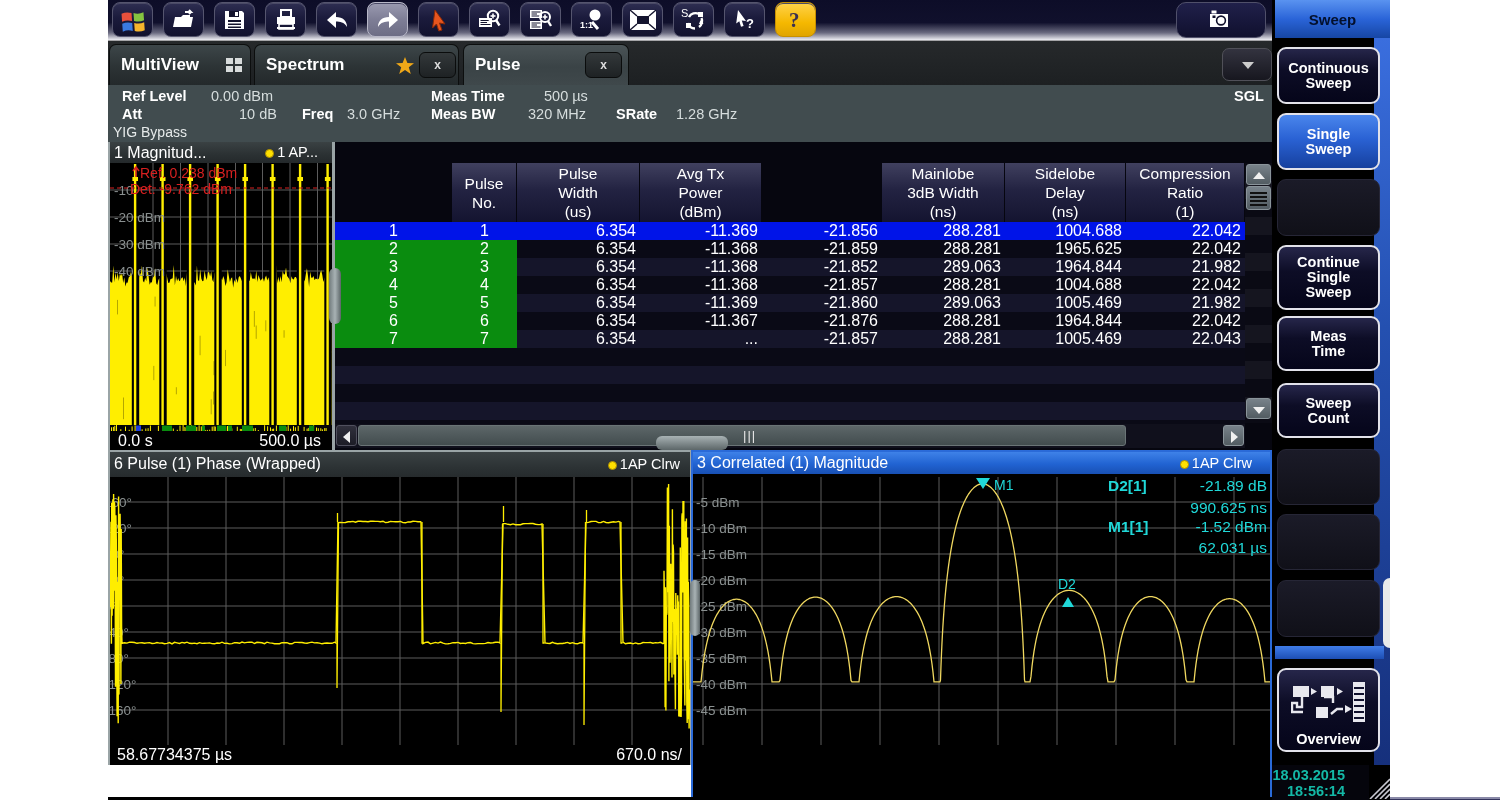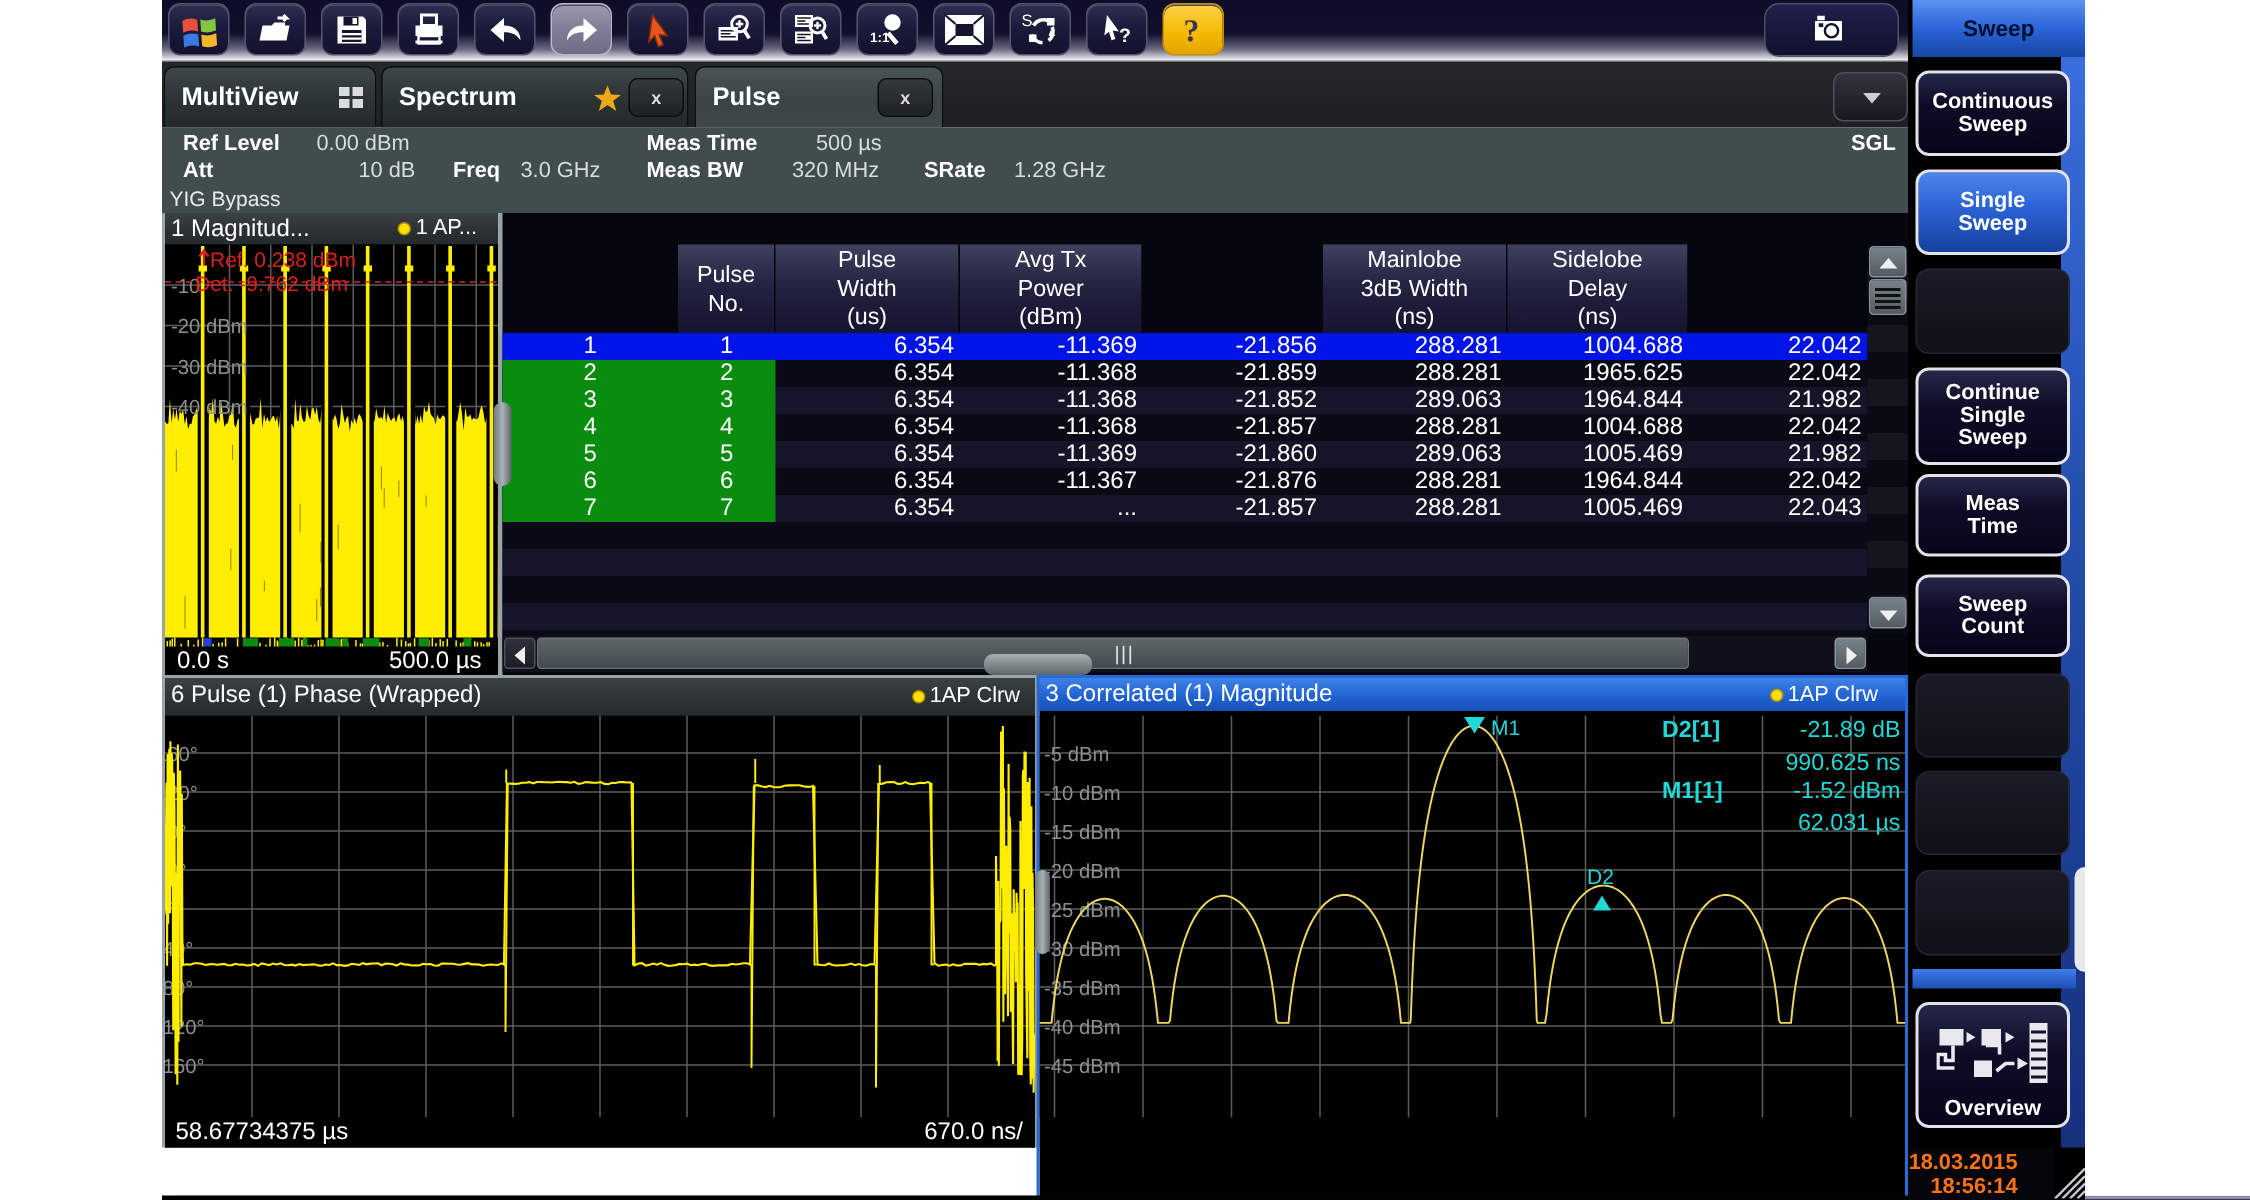--- a/index.html
+++ b/index.html
@@ -40,21 +40,21 @@
 .trow{position:absolute;height:18px;color:#fff;font-size:15px}
 .cell{position:absolute;height:18px;line-height:18px;text-align:right;padding-right:4px;color:#fff}
 .cc{text-align:center;padding-right:0}
 
 .sbtn{position:absolute;background:linear-gradient(#30303c 0%,#1c1c26 100%);border:1px solid #50505e;border-radius:3px;color:#cfcfe0;text-align:center}
 .sbtn.gr{background:linear-gradient(#78828a 0%,#525c62 100%);border:1px solid #8a949a}
 
 #statusbar{left:110px;top:797px;width:1496px;height:32px;background:linear-gradient(#34345c 0%,#1c1c3c 45%,#141430 100%);border-top:2px solid #8a8aa8;border-radius:7px 0 0 0}
 #statusbar .seg{position:absolute;top:0;bottom:0;width:13px;background:linear-gradient(90deg,rgba(5,5,15,.8),rgba(200,200,215,.75) 50%,rgba(5,5,15,.8))}
 #bottomstrip{left:108px;top:797px;width:1282px;height:3px;background:#000}
-#datebox{left:1272px;top:765px;width:97px;height:35px;background:#05050c;color:#f97316;font-weight:bold;font-size:14.5px;text-align:right;padding-right:24px;line-height:16px;padding-top:2px}
+#datebox{left:1272px;top:765px;width:97px;height:35px;background:#05050c;color:#14b8a6;font-weight:bold;font-size:14.5px;text-align:right;padding-right:24px;line-height:16px;padding-top:2px}
 .handle{position:absolute;background:linear-gradient(90deg,#707a7c,#a8b2b4,#5c6668);border-radius:6px}
 </style></head>
 <body>
 <div id="toolbar" class="abs">
     <div class="tbtn" style="left:4px">
       <svg width="26" height="24" viewBox="0 0 26 24">
         <g transform="rotate(-4 13 12)">
           <path d="M2 5 Q7 3 12 5 L12 13 Q7 11 2 13 Z" fill="#e8503c"></path>
           <path d="M14 5 Q19 7 24 5 L24 13 Q19 15 14 13 Z" fill="#84c440"></path>
           <path d="M2 15 Q7 13 12 15 L12 23 Q7 21 2 23 Z" fill="#3a7ae0"></path>
@@ -434,20 +434,21 @@
         <span style="position:absolute;left:8px;top:1px">0.0 s</span>
         <span style="position:absolute;right:11px;top:1px">500.0 µs</span>
       </div>
 </div>
     <div id="tbl">
       <div class="hdr" style="left:117px;width:65px">Pulse<br>No.</div>
       <div class="hdr" style="left:182px;width:123px">Pulse<br>Width<br>(us)</div>
       <div class="hdr" style="left:305px;width:122px">Avg Tx<br>Power<br>(dBm)</div>
       <div class="hdr" style="left:547px;width:123px">Mainlobe<br>3dB Width<br>(ns)</div>
       <div class="hdr" style="left:670px;width:121px">Sidelobe<br>Delay<br>(ns)</div>
+      <div class="hdr" style="left:791px;width:119px">Compression<br>Ratio<br>(1)</div>
       <div class="trow" style="left:0;top:80px;width:910px;background:#0014e8"></div>
       <div class="cell cc" style="left:0px;top:80px;width:117px">1</div>
       <div class="cell cc" style="left:117px;top:80px;width:65px">1</div>
       <div class="cell" style="left:182px;top:80px;width:123px">6.354</div>
       <div class="cell" style="left:305px;top:80px;width:122px">-11.369</div>
       <div class="cell" style="left:427px;top:80px;width:120px">-21.856</div>
       <div class="cell" style="left:547px;top:80px;width:123px">288.281</div>
       <div class="cell" style="left:670px;top:80px;width:121px">1004.688</div>
       <div class="cell" style="left:791px;top:80px;width:119px">22.042</div>
       <div class="trow" style="left:0;top:98px;width:910px;background:#0a0a16"></div>

